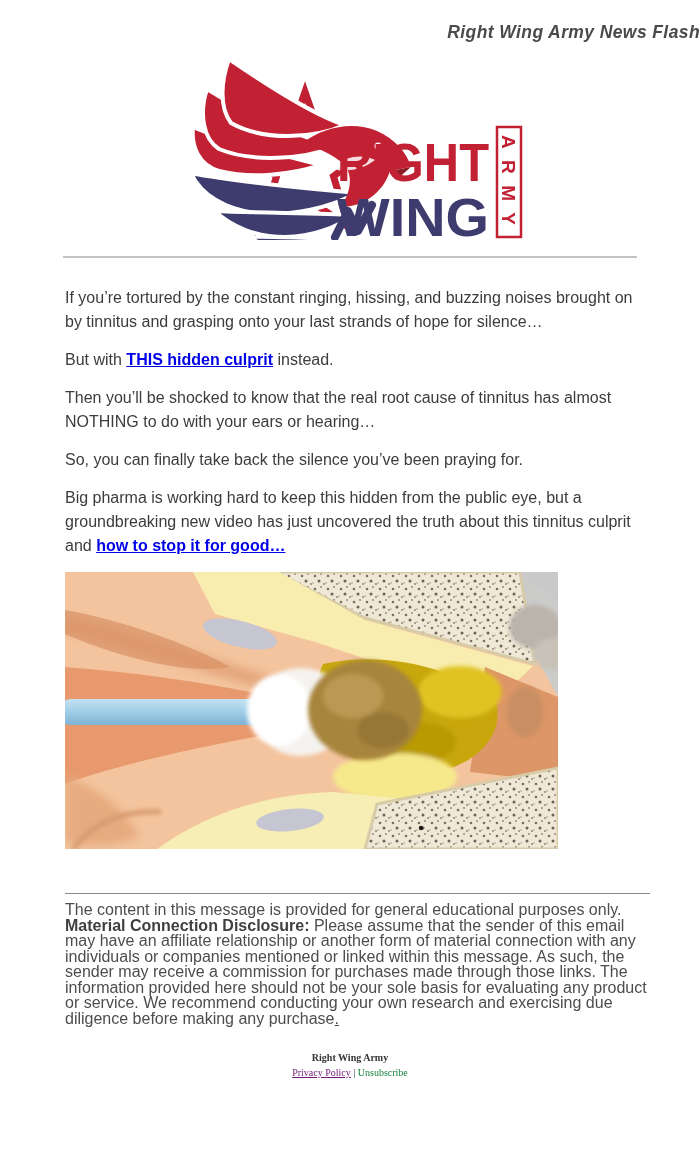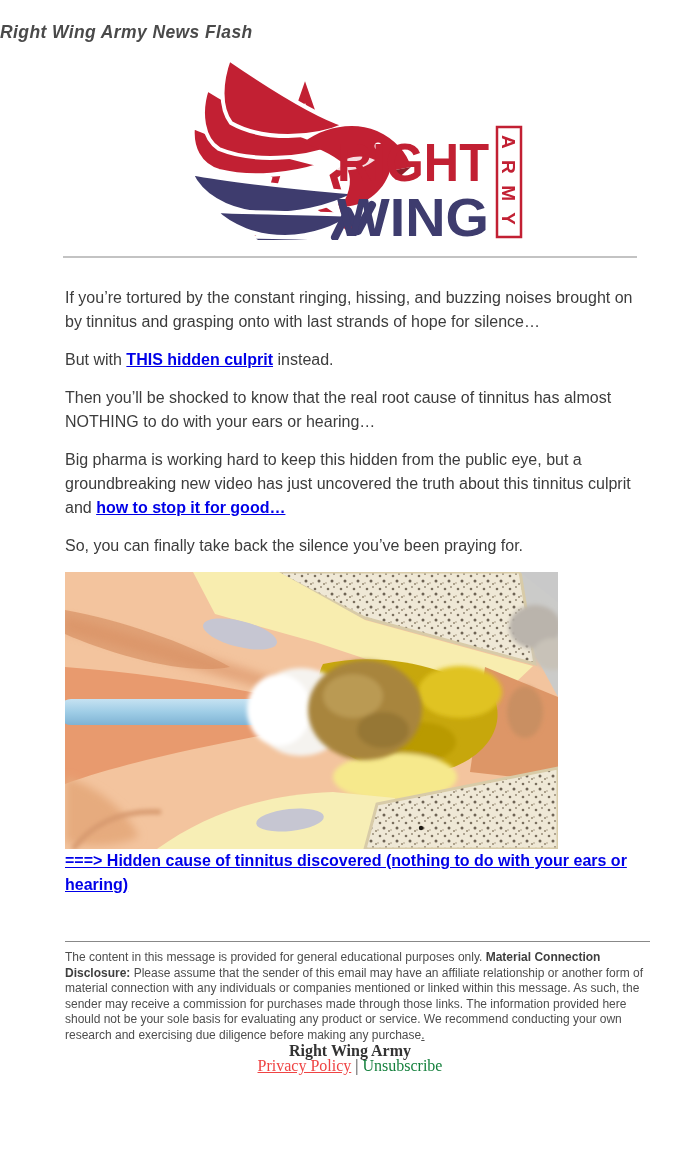--- a/index.html
+++ b/index.html
@@ -3,21 +3,21 @@
 <meta charset="utf-8">
 <style>
   * { box-sizing: border-box; margin: 0; padding: 0; }
   html,body { background:#ffffff; }
   body {
     width: 700px; min-height: 1169px; margin: 0 auto;
     font-family: "Liberation Sans", sans-serif;
     color: #3c3c3c;
   }
   .tagline {
-    margin-top: 22px; text-align: left;
+    margin-top: 22px; text-align: right;
     font-style: italic; font-weight: bold; font-size: 17.5px;
     color: #4a4a4a; letter-spacing: .4px;
   }
   .logo-wrap { text-align: center; margin-top: 12px; margin-left: 9px; }
   .logo-wrap svg { display: inline-block; }
   hr.top-divider {
     border: none; border-top: 2px solid #c3c3c3;
     width: 574px; margin: 12px auto 0 auto;
   }
   .content { width: 570px; margin: 0 auto; }
@@ -26,32 +26,32 @@
   a.lnk, .lnk {
     color: #0000e8; font-weight: bold; text-decoration: underline; cursor: pointer;
   }
   .ear-img { display: block; margin: 0; }
   .cta {
     margin-top: 12px; font-size: 16.5px; line-height: 25px;
     font-weight: bold;
   }
   .disclaimer {
     margin-top: 44px; border-top: 1px solid #888888;
-    padding-top: 8px; font-size: 12px; line-height: 15.5px;
+    padding-top: 8px; font-size: 16px; line-height: 15.5px;
     color: #4d4d4d; width: 585px;
   }
   .disclaimer b { color: #3f3f3f; }
   .u { text-decoration: underline; }
   .footer {
-    text-align: center;
+    margin-top: 24px; text-align: center;
     font-family: "Liberation Serif", serif;
-    font-size: 16px; line-height: 15px; color: #333333;
+    font-size: 10px; line-height: 15px; color: #333333;
   }
   .footer .company { font-weight: bold; }
-  .footer a.privacy { color: #ef4444; text-decoration: underline; cursor: pointer; font-weight: normal; }
+  .footer a.privacy { color: #701a75; text-decoration: underline; cursor: pointer; font-weight: normal; }
   .footer .unsub { color: #15803d; text-decoration: none; cursor: pointer; }
   .footer .sep { color: #333333; }
 </style>
 </head>
 <body>
 
 <div class="tagline">Right Wing Army News Flash</div>
 
 <div class="logo-wrap">
   <svg width="340" height="185" viewBox="0 0 340 185" aria-hidden="true">
@@ -77,25 +77,25 @@
     <text x="152" y="126" font-family="Liberation Sans, sans-serif" font-weight="bold" font-size="53" fill="#c22033" textLength="152" lengthAdjust="spacingAndGlyphs">RIGHT</text>
     <text x="152" y="181" font-family="Liberation Sans, sans-serif" font-weight="bold" font-size="53" fill="#3e3c6e" textLength="152" lengthAdjust="spacingAndGlyphs">WING</text>
     <rect x="312" y="72" width="24" height="110" fill="#ffffff" stroke="#c22033" stroke-width="2.5"></rect>
     <text x="317" y="80" transform="rotate(90 317 80)" font-family="Liberation Sans, sans-serif" font-weight="bold" font-size="19" fill="#c22033" textLength="96" lengthAdjust="spacing" letter-spacing="6">ARMY</text>
   </svg>
 </div>
 
 <hr class="top-divider">
 
 <div class="content">
-  <p class="first">If you’re tortured by the constant ringing, hissing, and buzzing noises brought on by tinnitus and grasping onto with last strands of hope for silence…</p>
+  <p class="first">If you’re tortured by the constant ringing, hissing, and buzzing noises brought on by tinnitus and grasping onto your last strands of hope for silence…</p>
   <p><span>But with </span><a class="lnk">THIS hidden culprit</a><span> instead.</span></p>
   <p>Then you’ll be shocked to know that the real root cause of tinnitus has almost NOTHING to do with your ears or hearing…</p>
+  <p>So, you can finally take back the silence you’ve been praying for.</p>
   <p><span>Big pharma is working hard to keep this hidden from the public eye, but a groundbreaking new video has just uncovered the truth about this tinnitus culprit and </span><a class="lnk">how to stop it for good…</a><span></span></p>
-  <p>So, you can finally take back the silence you’ve been praying for.</p>
 
   <svg class="ear-img" width="493" height="277" viewBox="0 0 493 277" aria-hidden="true">
     <defs>
       <pattern id="stip" width="13" height="13" patternUnits="userSpaceOnUse">
         <rect width="13" height="13" fill="#efe8d6"></rect>
         <circle cx="3" cy="4" r="1.3" fill="#7a6f5e"></circle>
         <circle cx="9" cy="2" r="0.9" fill="#8d816d"></circle>
         <circle cx="7" cy="9" r="1.5" fill="#6e6354"></circle>
         <circle cx="12" cy="12" r="1.0" fill="#948871"></circle>
         <circle cx="1" cy="11" r="0.8" fill="#a79a82"></circle>
@@ -162,21 +162,20 @@
     <path d="M0,205 C30,214 58,234 74,264 C60,274 20,276 0,270 Z" fill="#e6ab7e" filter="url(#soft2)"></path>
     <path d="M8,277 C30,248 62,238 96,240" fill="none" stroke="#d79a6f" stroke-width="5" filter="url(#soft)"></path>
 
     <path d="M92,277 C140,242 200,222 268,220 L330,226 L320,277 Z" fill="#f7eeb5"></path>
     <ellipse cx="225" cy="248" rx="34" ry="11" fill="#c6c6d2" transform="rotate(-6 225 248)"></ellipse>
 
     <path d="M312,232 L493,196 L493,277 L300,277 Z" fill="url(#stip)" stroke="#d8cba8" stroke-width="3"></path>
     <circle cx="356" cy="256" r="2.2" fill="#1e1a14"></circle>
   </svg>
 
-  <p class="cta"><a class="lnk">===&gt; Hidden cause of tinnitus discovered (nothing to do with your ears or hearing)</a></p>
 
   <div class="disclaimer">
     <span>The content in this message is provided for general educational purposes only. </span><b>Material Connection Disclosure:</b><span> Please assume that the sender of this email may have an affiliate relationship or another form of material connection with any individuals or companies mentioned or linked within this message. As such, the sender may receive a commission for purchases made through those links. The information provided here should not be your sole basis for evaluating any product or service. We recommend conducting your own research and exercising due diligence before making any purchase</span><span class="u">.</span>
   </div>
 </div>
 
 <div class="footer">
   <div class="company">Right Wing Army</div>
   <div>
     <a class="privacy">Privacy Policy</a>

